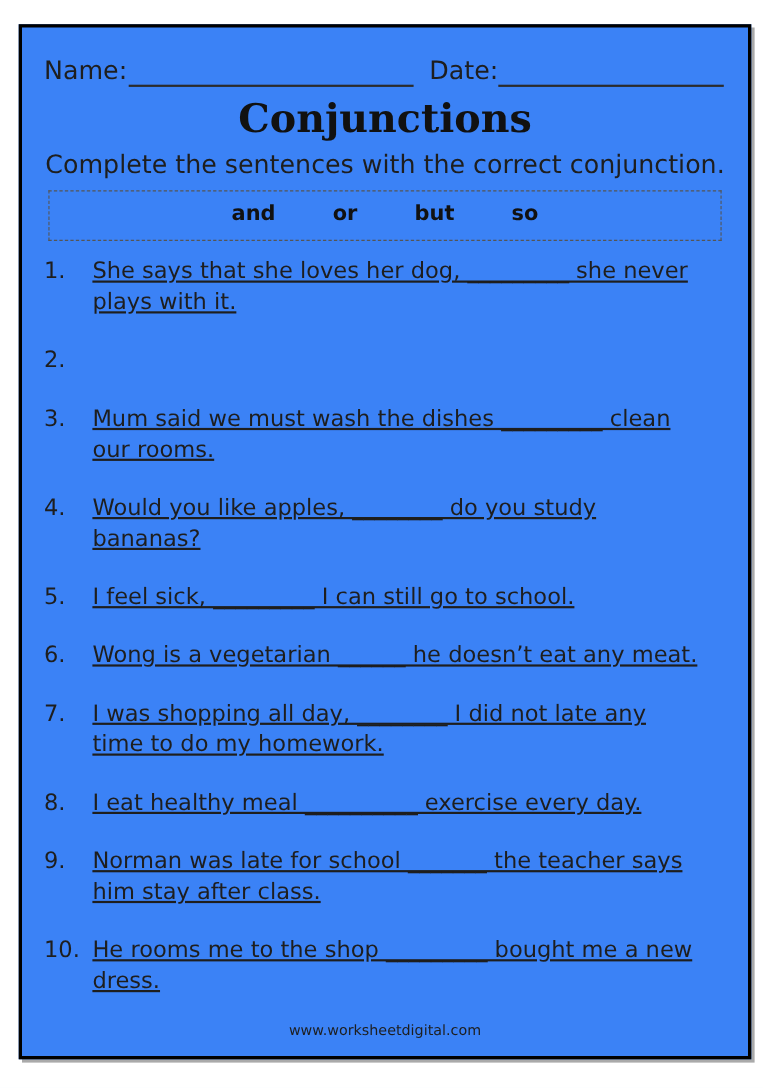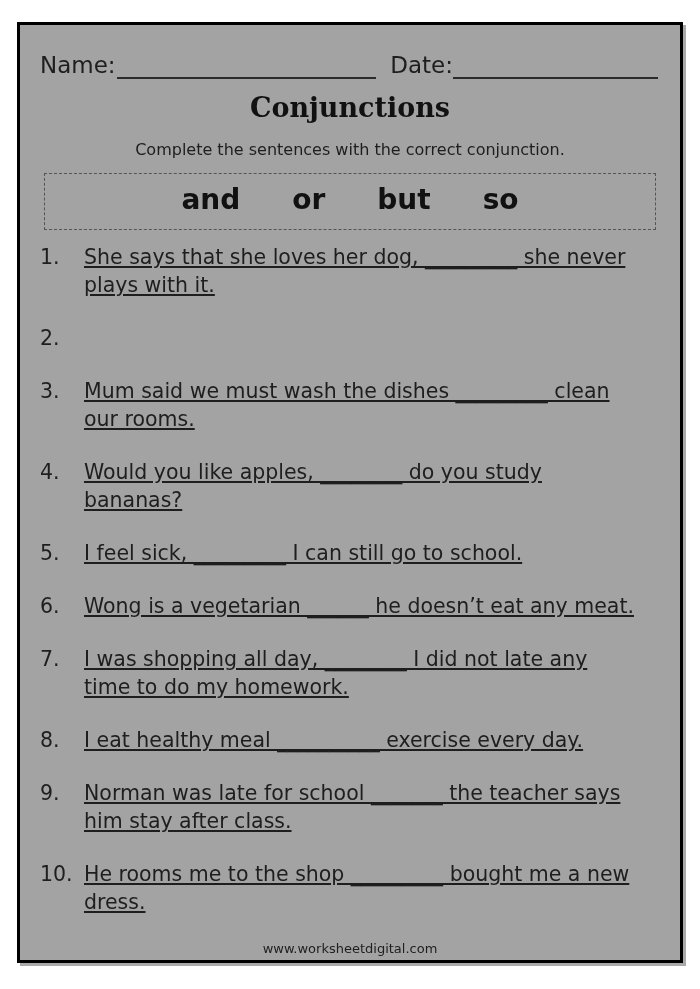--- a/index.html
+++ b/index.html
@@ -13,21 +13,21 @@
     -webkit-font-smoothing: antialiased;
   }
   .sheet {
     position: absolute;
     left: 17px;
     top: 22px;
     width: 666px;
     height: 941px;
     box-sizing: border-box;
     border: 3px solid #000000;
-    background: #a3a3a3;
+    background: #3b82f6;
     box-shadow: 3px 3px 0 #aaaaaa;
     overflow: hidden;
   }
   .header-row {
     display: flex;
     align-items: flex-end;
     margin: 26px 22px 0 20px;
     font-size: 23px;
     line-height: 28px;
   }
@@ -38,41 +38,41 @@
   .name-line {
     flex: 1;
     margin-right: 14px;
     margin-left: 1px;
   }
   .date-label { margin-right: 0; }
   .date-line { width: 205px; }
   .page-title {
     font-family: "DejaVu Serif", "Liberation Serif", serif;
     font-weight: 700;
-    font-size: 27px;
+    font-size: 36px;
     line-height: 48px;
     text-align: center;
     margin: 5px 0 0 0;
     color: #111111;
   }
   .instruction {
-    font-size: 16px;
+    font-size: 23px;
     line-height: 30px;
     text-align: center;
     margin: 3px 0 0 0;
     white-space: nowrap;
   }
   .word-bank {
     margin: 8px 24px 0 24px;
     border: 1.5px dashed #555555;
     display: flex;
     justify-content: center;
     align-items: baseline;
     gap: 52px;
-    font-size: 28px;
+    font-size: 19px;
     font-weight: 700;
     padding: 9px 0 13px 0;
     color: #111111;
   }
   .questions {
     margin: 13px 12px 0 20px;
   }
   .q-row {
     display: flex;
     margin-bottom: 25px;

